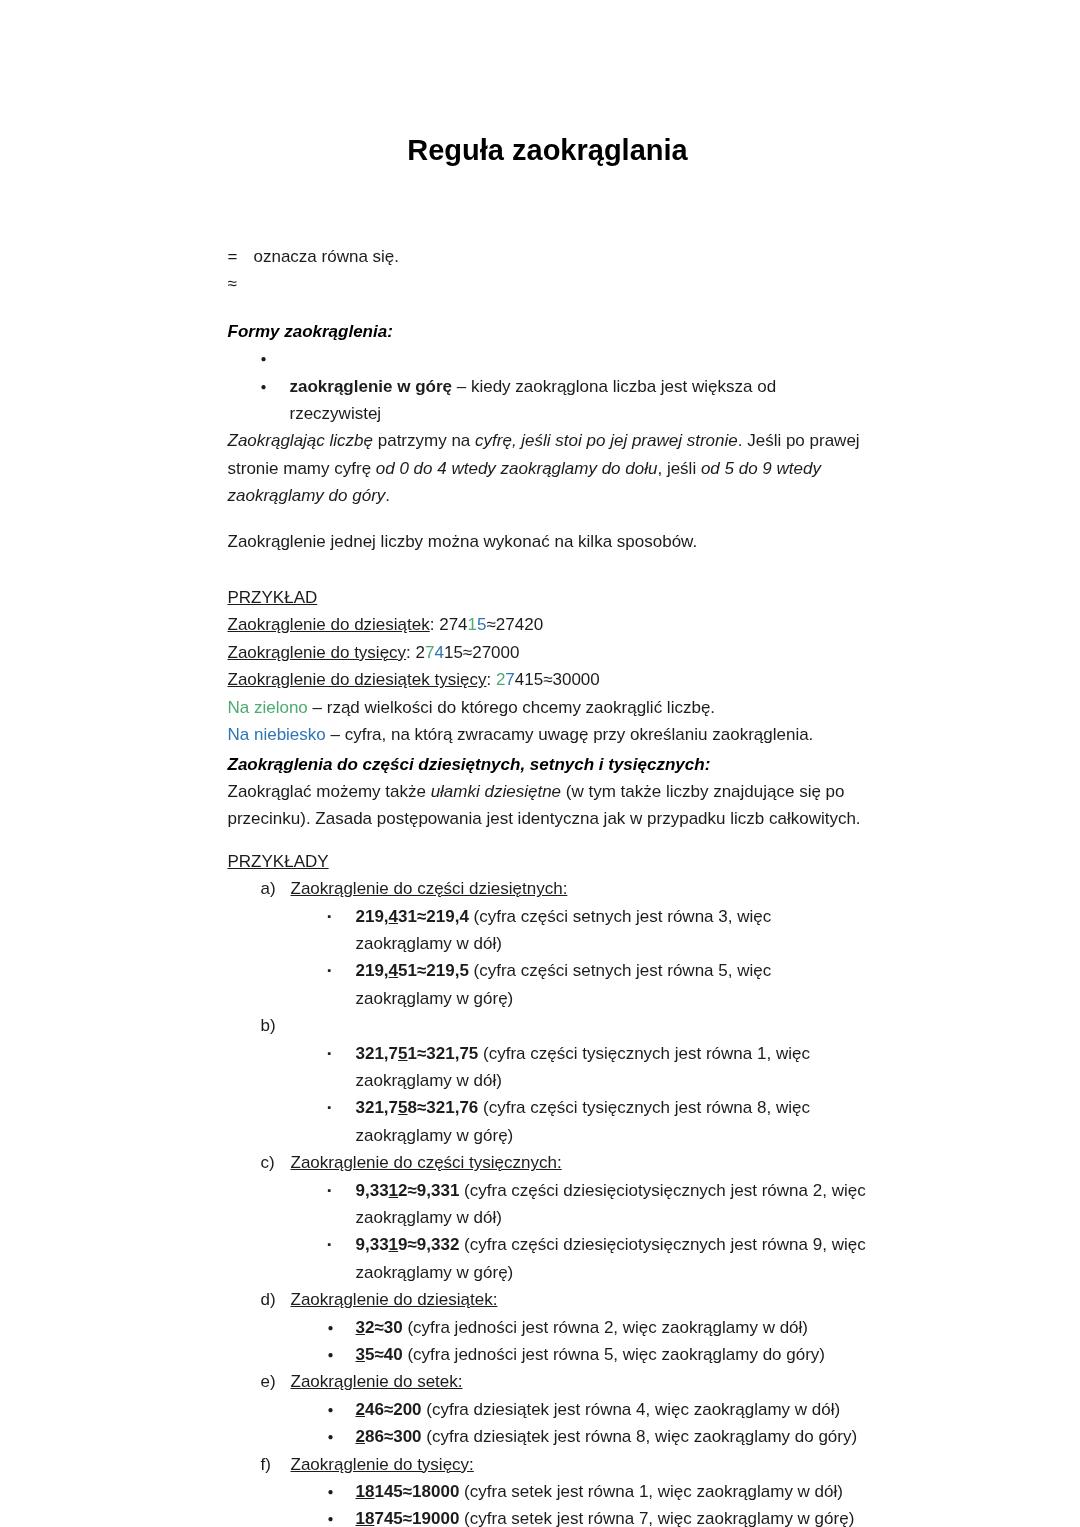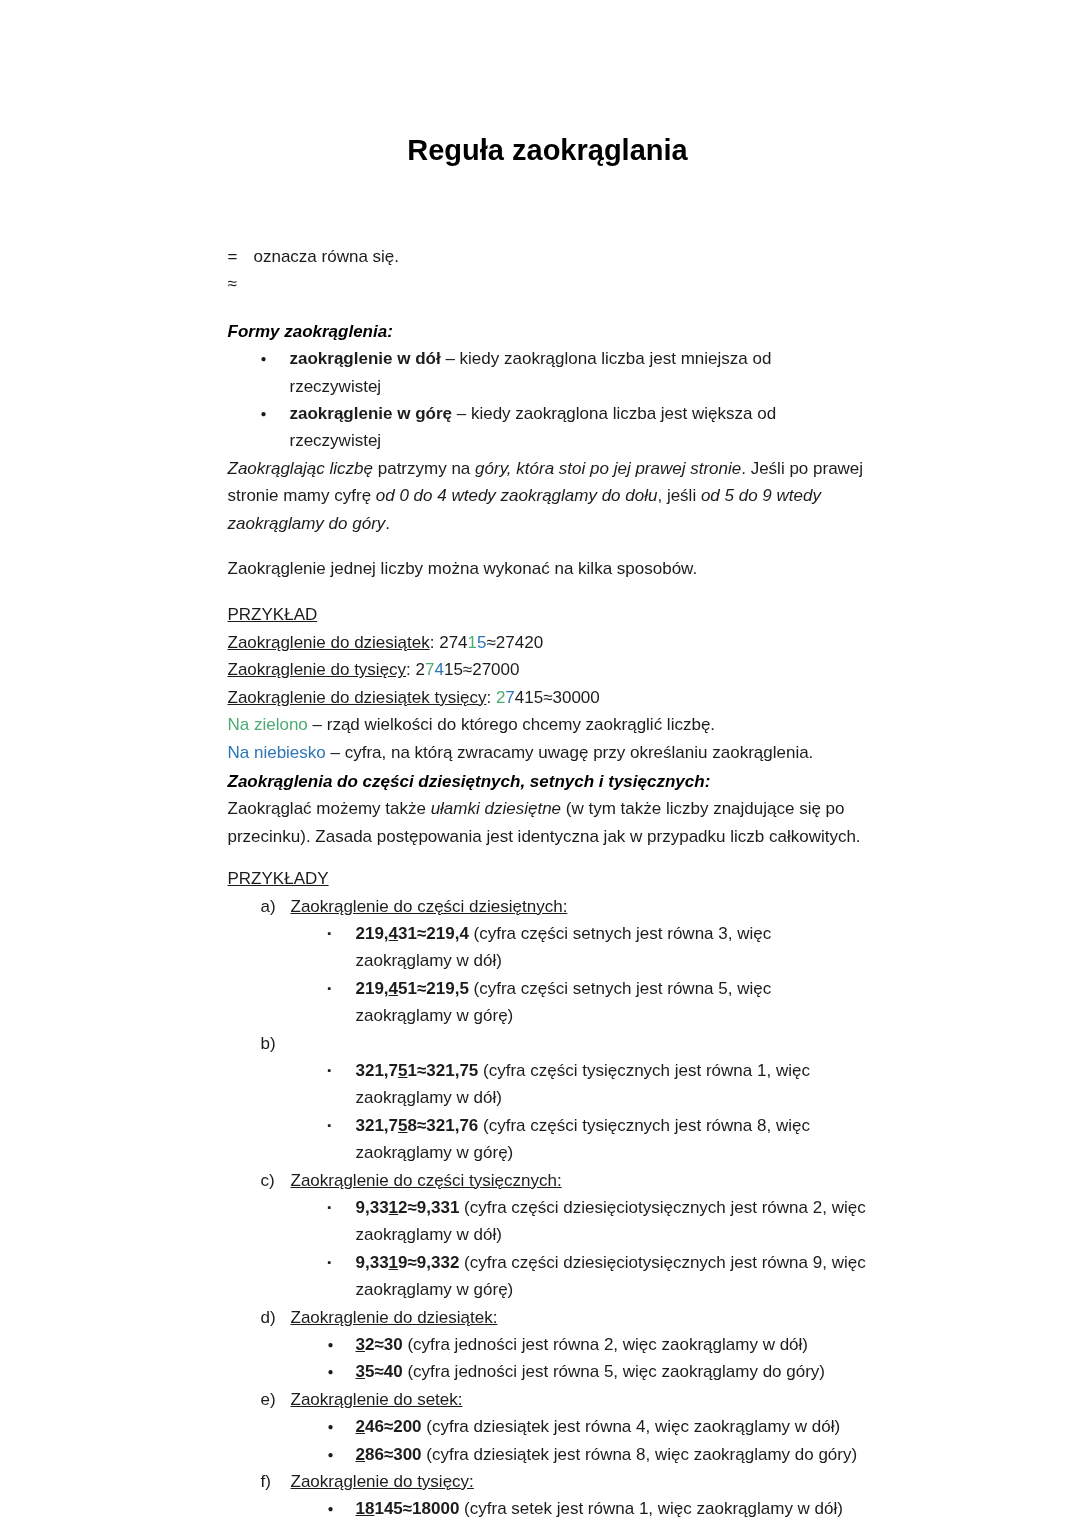--- a/index.html
+++ b/index.html
@@ -25,21 +25,21 @@
     text-align: center;
     color: #000;
   }
   p { margin: 0; }
   .legend { margin-top: 75px; }
   .legend-row { display: flex; }
   .legend-sym { flex: none; width: 26px; }
   .bi { margin: 0; font-size: 17px; font-weight: 700; font-style: italic; color: #000; }
   .mt-sec { margin-top: 20px; }
   .mt-note { margin-top: 18px; }
-  .mt-ex { margin-top: 19px; }
+  .mt-ex { margin-top: 29px; }
   .mt-small { margin-top: 2px; }
   .mt-exs { margin-top: 15px; }
   .u { text-decoration: underline; }
   .b { font-weight: 700; }
   .i { font-style: italic; }
   .green { color: var(--green, #4bab70); }
   .blue { color: var(--blue, #2e75b6); }
   .dot-item { display: flex; margin-left: 33px; }
   .dot-item .lead { font-weight: 700; }
   .bullet { flex: none; text-align: left; }
@@ -64,28 +64,27 @@
       <span>oznacza równa się.</span>
     </div>
     <div class="legend-row">
       <span class="legend-sym">≈</span>
     </div>
   </div>
 
   <p class="bi mt-sec">Formy zaokrąglenia:</p>
   <div class="dot-item">
     <span class="bullet round">●</span>
-    <span><span class="lead">zaokrąglenie w dół</span><span> – kiedy zaokrąglona liczba jest mniejsza od rzeczywistej</span></span>
   </div>
   <div class="dot-item">
     <span class="bullet round">●</span>
     <span><span class="lead">zaokrąglenie w górę</span><span> – kiedy zaokrąglona liczba jest większa od rzeczywistej</span></span>
   </div>
 
-  <p><span class="i">Zaokrąglając liczbę</span><span> patrzymy na </span><span class="i">góry, która stoi po jej prawej stronie</span><span>. Jeśli po prawej stronie mamy cyfrę </span><span class="i">od 0 do 4 wtedy zaokrąglamy do dołu</span><span>, jeśli </span><span class="i">od 5 do 9 wtedy zaokrąglamy do góry</span><span>.</span></p>
+  <p><span class="i">Zaokrąglając liczbę</span><span> patrzymy na </span><span class="i">cyfrę, jeśli stoi po jej prawej stronie</span><span>. Jeśli po prawej stronie mamy cyfrę </span><span class="i">od 0 do 4 wtedy zaokrąglamy do dołu</span><span>, jeśli </span><span class="i">od 5 do 9 wtedy zaokrąglamy do góry</span><span>.</span></p>
   <p class="mt-note">Zaokrąglenie jednej liczby można wykonać na kilka sposobów.</p>
 
   <p class="u mt-ex">PRZYKŁAD</p>
   <p><span class="u">Zaokrąglenie do dziesiątek</span><span><span>: 274</span><span class="green">1</span><span class="blue">5</span><span>≈27420</span></span></p>
   <p><span class="u">Zaokrąglenie do tysięcy</span><span><span>: 2</span><span class="green">7</span><span class="blue">4</span><span>15≈27000</span></span></p>
   <p><span class="u">Zaokrąglenie do dziesiątek tysięcy</span><span><span>: </span><span class="green">2</span><span class="blue">7</span><span>415≈30000</span></span></p>
   <p><span class="green">Na zielono</span><span> – rząd wielkości do którego chcemy zaokrąglić liczbę.</span></p>
   <p><span class="blue">Na niebiesko</span><span> – cyfra, na którą zwracamy uwagę przy określaniu zaokrąglenia.</span></p>
 
   <p class="bi mt-small">Zaokrąglenia do części dziesiętnych, setnych i tysięcznych:</p>

